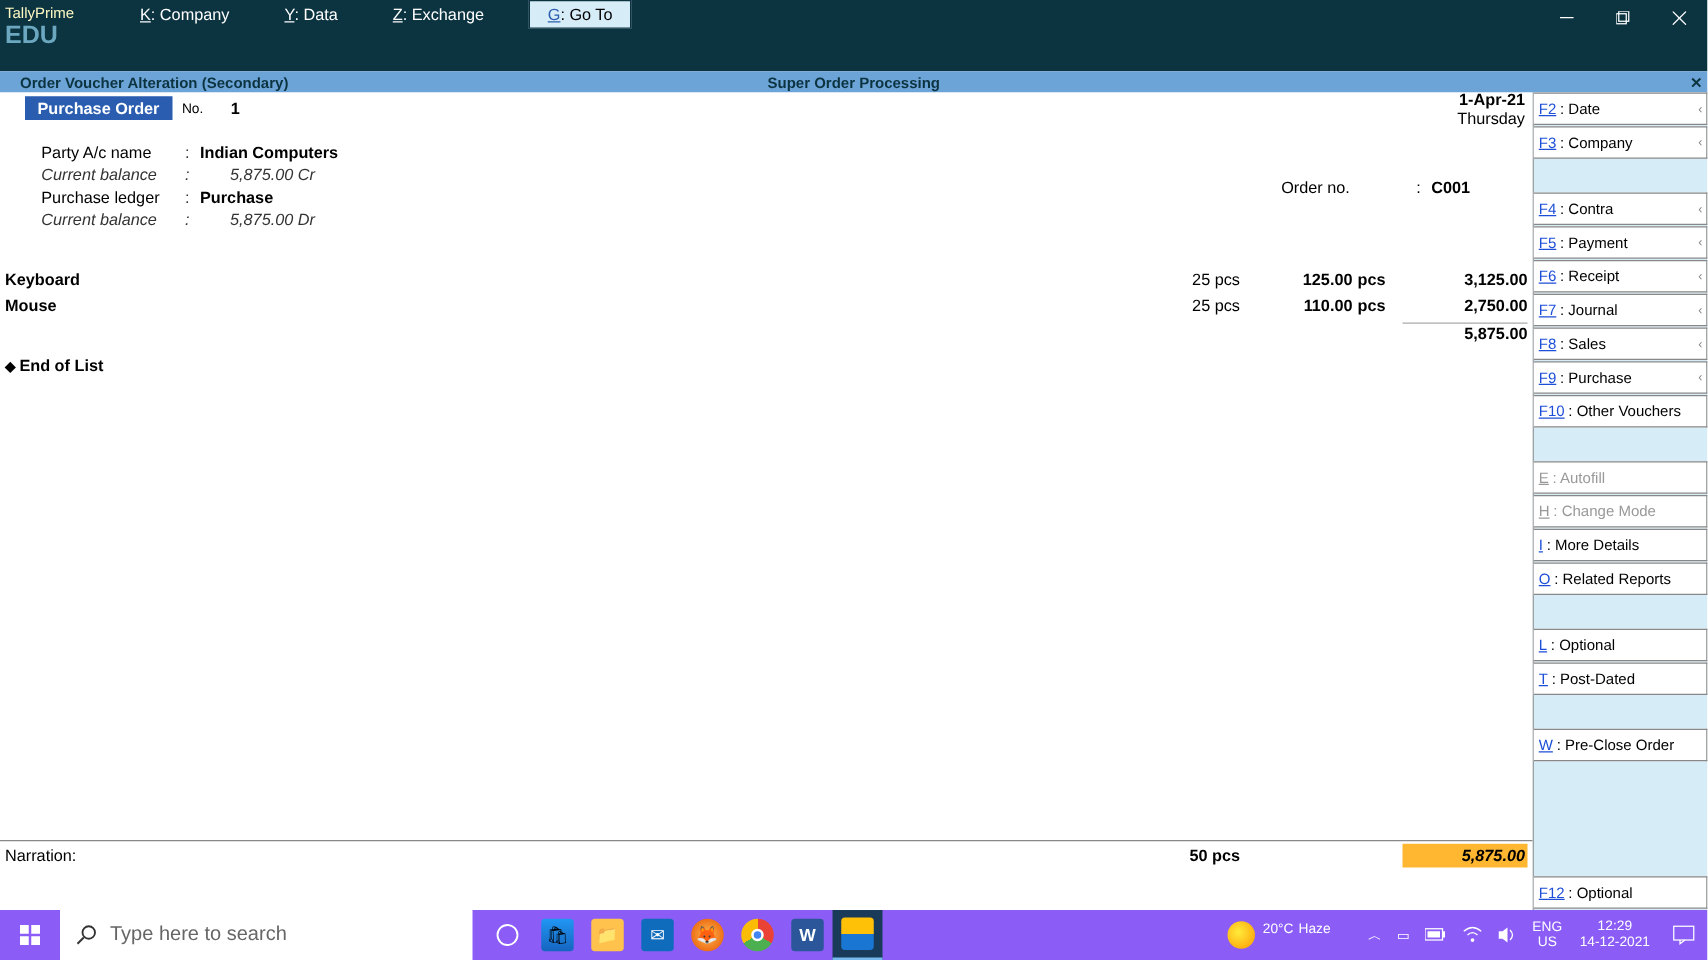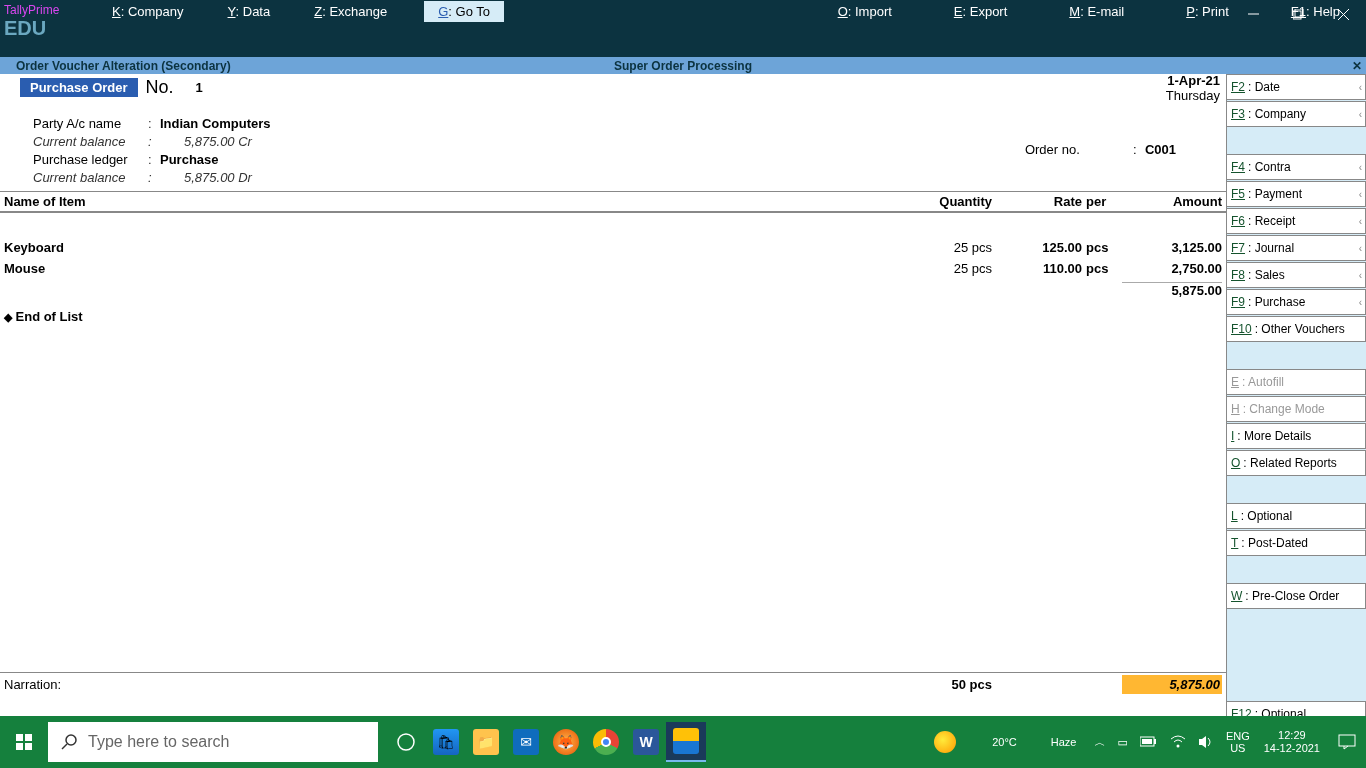--- a/index.html
+++ b/index.html
@@ -1,21 +1,21 @@
 <!DOCTYPE html>
 <html><head>
 <meta charset="utf-8">
 <style>
 * { margin: 0; padding: 0; box-sizing: border-box; font-family: Arial, sans-serif; }
 body { width: 1366px; height: 768px; overflow: hidden; background: #fff; position: relative; }
 
 
 .titlebar { background: #0c3340; height: 57px; display: flex; color: #fff; position: relative; }
 .titlebar-left { width: 104px; padding: 3px 4px; }
-.app-title { color: #d946ef; font-size: 12px; }
+.app-title { color: #fef9c3; font-size: 12px; }
 .app-edu { color: #6ba8c0; font-size: 20px; font-weight: bold; }
 .manage-label { color: #5da4c5; font-size: 11px; font-weight: bold; margin-top: 4px; margin-left: 6px; }
 .top-menu { display: flex; flex: 1; align-items: flex-end; padding-bottom: 4px; }
 .menu-item { color: #fff; font-size: 13px; padding: 4px 8px; margin-right: 28px; cursor: pointer; }
 .menu-item .ul { text-decoration: underline; }
 .menu-item.goto { background: #d6ecf7; color: #000; border: 1px solid #0c3340; padding: 3px 14px; }
 .menu-item.goto .ul { color: #2a5db0; }
 .right-menu { display: flex; align-items: flex-end; padding-bottom: 4px; }
 .right-menu .menu-item { margin-right: 18px; margin-left: 28px; }
 .window-controls { position: absolute; top: 0; right: 0; display: flex; }
@@ -28,21 +28,21 @@
 .sec-close { position: absolute; right: 4px; cursor: pointer; font-weight: bold; }
 
 
 .main-area { display: flex; height: calc(100% - 57px - 17px - 40px); }
 .content { flex: 1; background: #fff; position: relative; display: flex; flex-direction: column; }
 .side-panel { width: 140px; background: #d6ecf7; border-left: 1px solid #888; display: flex; flex-direction: column; }
 
 
 .voucher-header { display: flex; align-items: center; padding: 3px 20px; position: relative; }
 .voucher-type { background: #2a5db0; color: #fff; font-size: 13px; font-weight: bold; padding: 2px 10px; }
-.vno-label { font-size: 18px; margin-left: 8px; }
+.vno-label { font-size: 11px; margin-left: 8px; }
 .vno-val { font-size: 13px; font-weight: bold; margin-left: 22px; }
 .date-block { position: absolute; right: 6px; text-align: right; font-size: 13px; }
 .date-val { font-weight: bold; }
 
 
 .fields { padding: 14px 4px 4px 4px; font-size: 13px; margin-left: 29px; }
 .field-row { display: flex; align-items: center; line-height: 18px; }
 .field-label { width: 115px; }
 .field-colon { width: 12px; color: #333; }
 .field-val { font-weight: bold; }
@@ -66,38 +66,38 @@
 
 
 .footer-area { border-top: 1px solid #888; margin-top: auto; padding: 2px 4px; font-size: 13px; display: flex; align-items: center; }
 .narration-label { }
 .tot-qty { margin-left: auto; width: 90px; text-align: right; font-weight: bold; background: #fff; }
 .tot-blank { width: 130px; }
 .tot-amount { width: 100px; text-align: right; font-weight: bold; background: #ffb732; font-style: italic; padding: 2px 2px; }
 
 
 .side-btn { background: #fff; border: 1px solid #888; border-left: none; font-size: 12px; padding: 5px 4px; margin-bottom: 1px; cursor: pointer; display: flex; align-items: center; position: relative; }
-.side-btn .fkey { color: #14532d; text-decoration: underline; margin-right: 3px; }
+.side-btn .fkey { color: #1d4ed8; text-decoration: underline; margin-right: 3px; }
 .side-btn.disabled { color: #999; }
 .side-btn.disabled .fkey { color: #999; }
 .side-btn .caret { position: absolute; right: 3px; color: #888; font-size: 10px; }
 .side-gap { height: 26px; }
 .side-gap-sm { height: 26px; }
 .side-bottom-gap { flex: 1; }
 
 
-.taskbar { position: absolute; bottom: 0; left: 0; right: 0; height: 52px; background: #15803d; display: flex; align-items: center; }
+.taskbar { position: absolute; bottom: 0; left: 0; right: 0; height: 40px; background: #8b5cf6; display: flex; align-items: center; }
 .start-btn { width: 48px; height: 40px; display: flex; align-items: center; justify-content: center; color: #fff; cursor: pointer; }
 .search-box { width: 330px; height: 40px; background: #fff; display: flex; align-items: center; padding: 0 12px; color: #666; cursor: text; }
 .search-icon { margin-right: 10px; transform: scaleX(-1); }
 .task-icons { display: flex; align-items: center; height: 40px; margin-left: 8px; }
 .task-icon { width: 40px; height: 40px; display: flex; align-items: center; justify-content: center; cursor: pointer; }
 .task-icon.active { border-bottom: 2px solid #76b9ed; background: #1a3a5a; }
 .tray { margin-left: auto; display: flex; align-items: center; color: #fff; font-size: 11px; height: 40px; }
-.weather { display: flex; align-items: center; margin-right: 12px; gap: 30px; }
+.weather { display: flex; align-items: flex-start; margin-right: 24px; }
 .weather-icon { width: 22px; height: 22px; border-radius: 50%; background: radial-gradient(circle at 40% 40%, #ffeb3b, #ff9800); margin-right: 6px; }
 .tray-icons { display: flex; align-items: center; }
 .tray-icon { padding: 0 6px; cursor: pointer; }
 .lang-block { text-align: center; line-height: 12px; padding: 0 6px; }
 .clock-block { text-align: center; line-height: 13px; padding: 0 8px; }
 .notif { padding: 0 10px; cursor: pointer; }
 
 
 .appicon { width: 26px; height: 26px; border-radius: 3px; display: flex; align-items: center; justify-content: center; font-size: 14px; }
 
@@ -111,27 +111,20 @@
     <div class="app-title">TallyPrime</div>
     <div class="app-edu">EDU</div>
   </div>
   <div style="flex:1;">
     <div style="display:flex; justify-content:space-between;">
       <div class="top-menu">
         <div class="menu-item"><span class="ul">K</span><span>: Company</span></div>
         <div class="menu-item"><span class="ul">Y</span><span>: Data</span></div>
         <div class="menu-item"><span class="ul">Z</span><span>: Exchange</span></div>
         <div class="menu-item goto"><span class="ul">G</span><span>: Go To</span></div>
-      </div>
-      <div class="right-menu">
-        <div class="menu-item"><span class="ul">O</span><span>: Import</span></div>
-        <div class="menu-item"><span class="ul">E</span><span>: Export</span></div>
-        <div class="menu-item"><span class="ul">M</span><span>: E-mail</span></div>
-        <div class="menu-item"><span class="ul">P</span><span>: Print</span></div>
-        <div class="menu-item"><span class="ul">F1</span><span>: Help</span></div>
       </div>
     </div>
   </div>
   <div class="window-controls">
     <div class="win-btn">
       <svg width="11" height="11">
           <line x1="0" y1="5" x2="11" y2="5" stroke="#fff" stroke-width="1"></line>
         </svg>
     </div>
     <div class="win-btn">
@@ -189,27 +182,20 @@
         <span style="padding-left:24px;">5,875.00 Dr</span>
       </div>
     </div>
 
     <div class="order-block">
       <span class="olabel">Order no.</span>
       <span class="ocolon">:</span>
       <span class="oval">C001</span>
     </div>
 
-    <div class="items-head">
-      <div class="col-name">Name of Item</div>
-      <div class="col-qty">Quantity</div>
-      <div class="col-rate">Rate</div>
-      <div class="col-per">per</div>
-      <div class="col-amount">Amount</div>
-    </div>
 
     <div class="items-body">
       <div style="height:24px;"></div>
       <div class="item-row">
         <div class="col-name" style="font-weight:bold;">Keyboard</div>
         <div class="col-qty">25 pcs</div>
         <div class="col-rate" style="font-weight:bold;">125.00</div>
         <div class="col-per" style="font-weight:bold;">pcs</div>
         <div class="col-amount" style="font-weight:bold;">3,125.00</div>
       </div>

